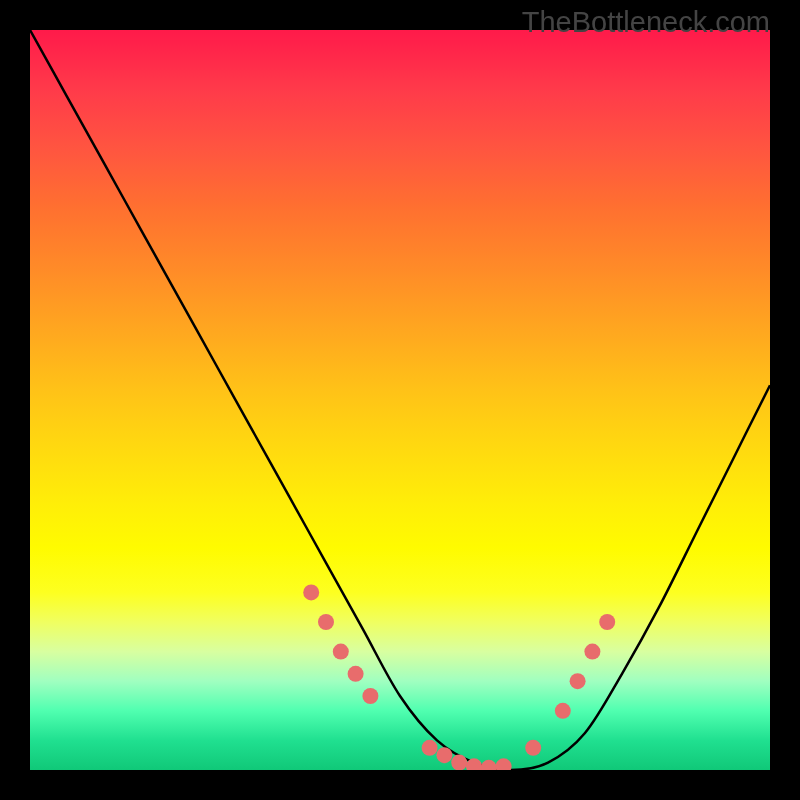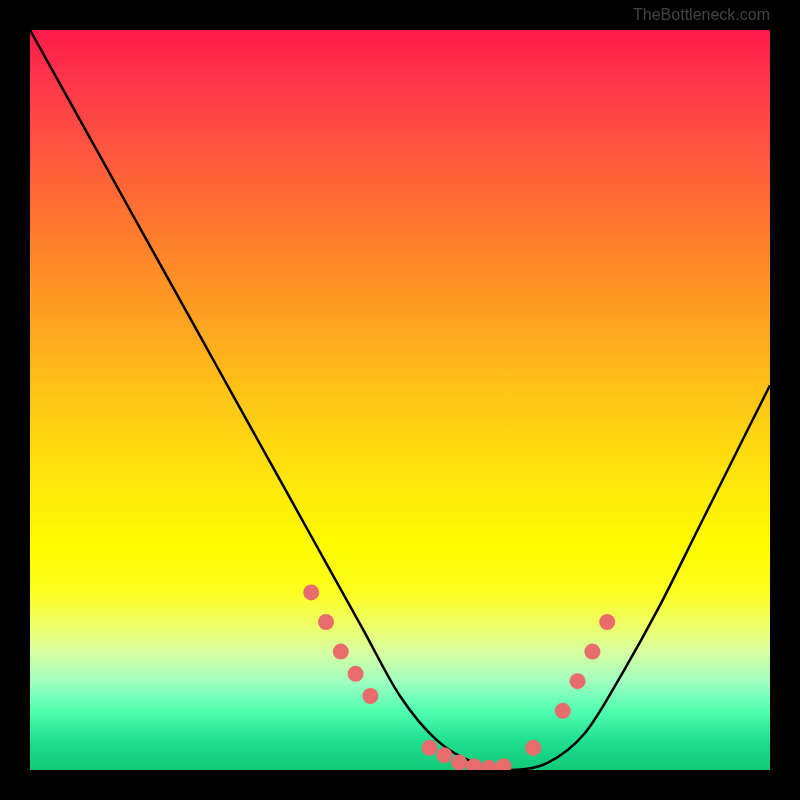--- a/index.html
+++ b/index.html
@@ -49,21 +49,21 @@
     #50ffb0 92%,
     #20e090 96%,
     #10c878 100%
   );
 }
 .watermark {
   position: absolute;
   top: 6px;
   right: 30px;
   color: #444;
-  font-size: 16px;
+  font-size: 29px;
   font-weight: 500;
   z-index: 10;
 }
 svg.curve {
   position: absolute;
   left: 0;
   top: 0;
   width: 740px;
   height: 740px;
   z-index: 5;

